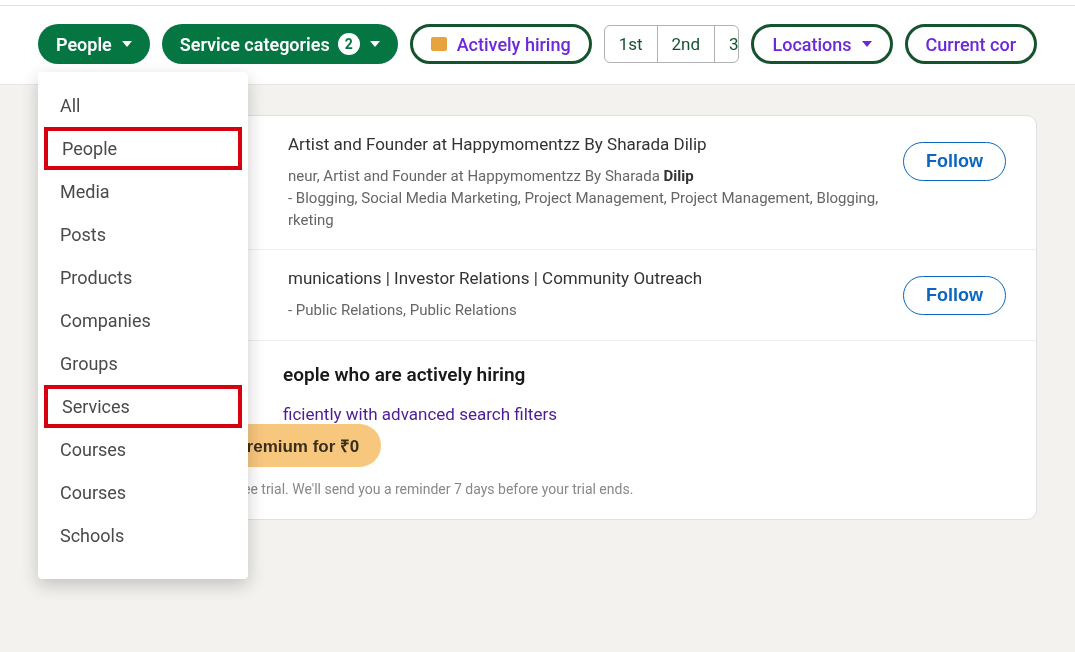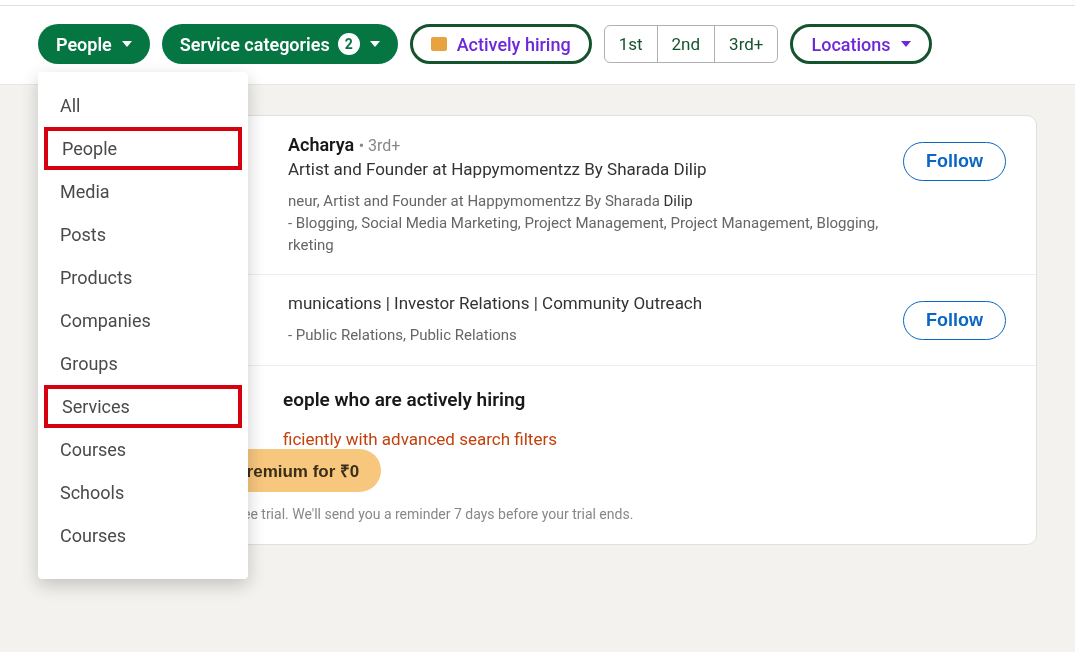--- a/index.html
+++ b/index.html
@@ -135,21 +135,21 @@
   .result .subtitle {
     font-size: 17px;
     color: #333;
     margin-bottom: 12px;
   }
   .result .meta {
     font-size: 15px;
     color: #666;
     line-height: 1.45;
   }
-  .result .meta b { color: #333; font-weight: 400; }
+  .result .meta b { color: #333; font-weight: 700; }
   .follow-btn {
     position: absolute;
     right: 30px;
     top: 26px;
     border: 1.5px solid #0a66c2;
     color: #0a66c2;
     background: #fff;
     font-size: 18px;
     font-weight: 600;
     padding: 8px 22px;
@@ -160,21 +160,21 @@
     padding: 22px 30px 22px 140px;
   }
   .promo h3 {
     font-size: 19px;
     font-weight: 600;
     margin-bottom: 18px;
     margin-left: 100px;
   }
   .promo p {
     font-size: 17px;
-    color: #c2410c;
+    color: #4c1d95;
     margin-left: 100px;
   }
   .try-btn {
     background: #f8c77e;
     color: #3a2e1a;
     font-size: 17px;
     font-weight: 600;
     padding: 10px 22px;
     border-radius: 24px;
     border: none;
@@ -209,46 +209,45 @@
     <span>Actively hiring</span>
   </div>
   <div class="segmented">
     <div>1st</div>
     <div>2nd</div>
     <div>3rd+</div>
   </div>
   <div class="pill outline">
     <span>Locations</span>
     <span class="chev"></span>
+  </div>
+  <div class="pill outline">
+    <span>Current cor</span>
   </div>
 </div>
 
 <div class="dropdown">
   <div class="dropdown-item">All</div>
   <div class="dropdown-item highlight">People</div>
   <div class="dropdown-item">Media</div>
   <div class="dropdown-item">Posts</div>
   <div class="dropdown-item">Products</div>
   <div class="dropdown-item">Companies</div>
   <div class="dropdown-item">Groups</div>
   <div class="dropdown-item highlight">Services</div>
   <div class="dropdown-item">Courses</div>
+  <div class="dropdown-item">Courses</div>
   <div class="dropdown-item">Schools</div>
-  <div class="dropdown-item">Courses</div>
 </div>
 
 <div class="content">
   <div class="card">
 
     <div class="result">
       <button class="follow-btn">Follow</button>
-      <div class="name-row">
-        <span class="name">Acharya</span>
-        <span class="deg">• 3rd+</span>
-      </div>
       <div class="subtitle">Artist and Founder at Happymomentzz By Sharada Dilip</div>
       <div class="meta">
         <span>neur, Artist and Founder at Happymomentzz By Sharada </span><b>Dilip</b><br>
         <span>- Blogging, Social Media Marketing, Project Management, Project Management, Blogging,</span><br>
         <span>rketing</span>
       </div>
     </div>
 
     <div class="result">
       <button class="follow-btn">Follow</button>

